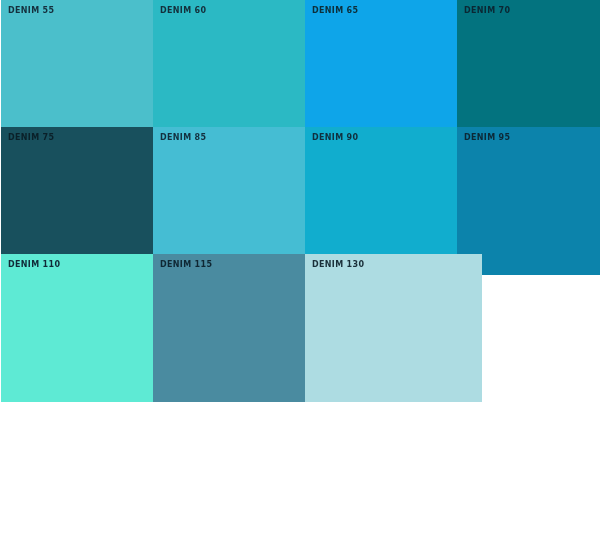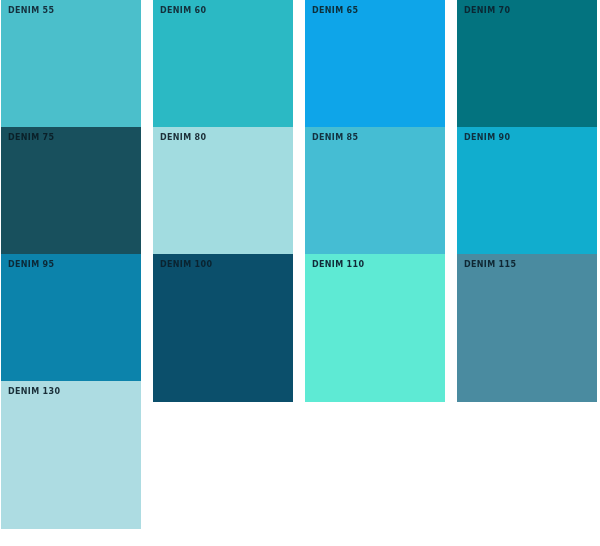--- a/index.html
+++ b/index.html
@@ -22,20 +22,21 @@
     row-gap: 7px;
     width: 596px;
     padding: 0 0 0 1px;
     box-sizing: border-box;
   }
   .swatch {
     position: relative;
     width: 140px;
     height: 148px;
     overflow: hidden;
+    padding-left: 37px;
   }
   .swatch-label {
     position: absolute;
     top: 6px;
     left: 7px;
     font-family: "DejaVu Sans", "Liberation Sans", sans-serif;
     font-size: 8px;
     font-weight: bold;
     letter-spacing: 0.35px;
     line-height: 10px;
@@ -55,34 +56,28 @@
     </div>
     <div class="swatch" style="background: #0ea5e9;">
       <span class="swatch-label" style="color: rgb(13, 47, 58);">DENIM 65</span>
     </div>
     <div class="swatch" style="background: rgb(3, 115, 127);">
       <span class="swatch-label" style="color: rgb(11, 39, 51);">DENIM 70</span>
     </div>
     <div class="swatch" style="background: rgb(24, 80, 93);">
       <span class="swatch-label" style="color: rgb(10, 32, 41);">DENIM 75</span>
     </div>
-    <div class="swatch" style="background: rgb(162, 220, 224);">
-      <span class="swatch-label" style="color: rgb(28, 47, 56);">DENIM 80</span>
-    </div>
     <div class="swatch" style="background: rgb(69, 189, 211);">
       <span class="swatch-label" style="color: rgb(19, 49, 64);">DENIM 85</span>
     </div>
     <div class="swatch" style="background: rgb(17, 173, 206);">
       <span class="swatch-label" style="color: rgb(16, 48, 63);">DENIM 90</span>
     </div>
     <div class="swatch" style="background: rgb(12, 131, 171);">
       <span class="swatch-label" style="color: rgb(12, 41, 55);">DENIM 95</span>
-    </div>
-    <div class="swatch" style="background: rgb(11, 79, 107);">
-      <span class="swatch-label" style="color: rgb(10, 35, 48);">DENIM 100</span>
     </div>
     <div class="swatch" style="background: #5eead4;">
       <span class="swatch-label" style="color: rgb(17, 42, 56);">DENIM 110</span>
     </div>
     <div class="swatch" style="background: rgb(74, 139, 160);">
       <span class="swatch-label" style="color: rgb(15, 39, 51);">DENIM 115</span>
     </div>
     <div class="swatch" style="background: rgb(173, 220, 226);">
       <span class="swatch-label" style="color: rgb(26, 47, 57);">DENIM 130</span>
     </div>

